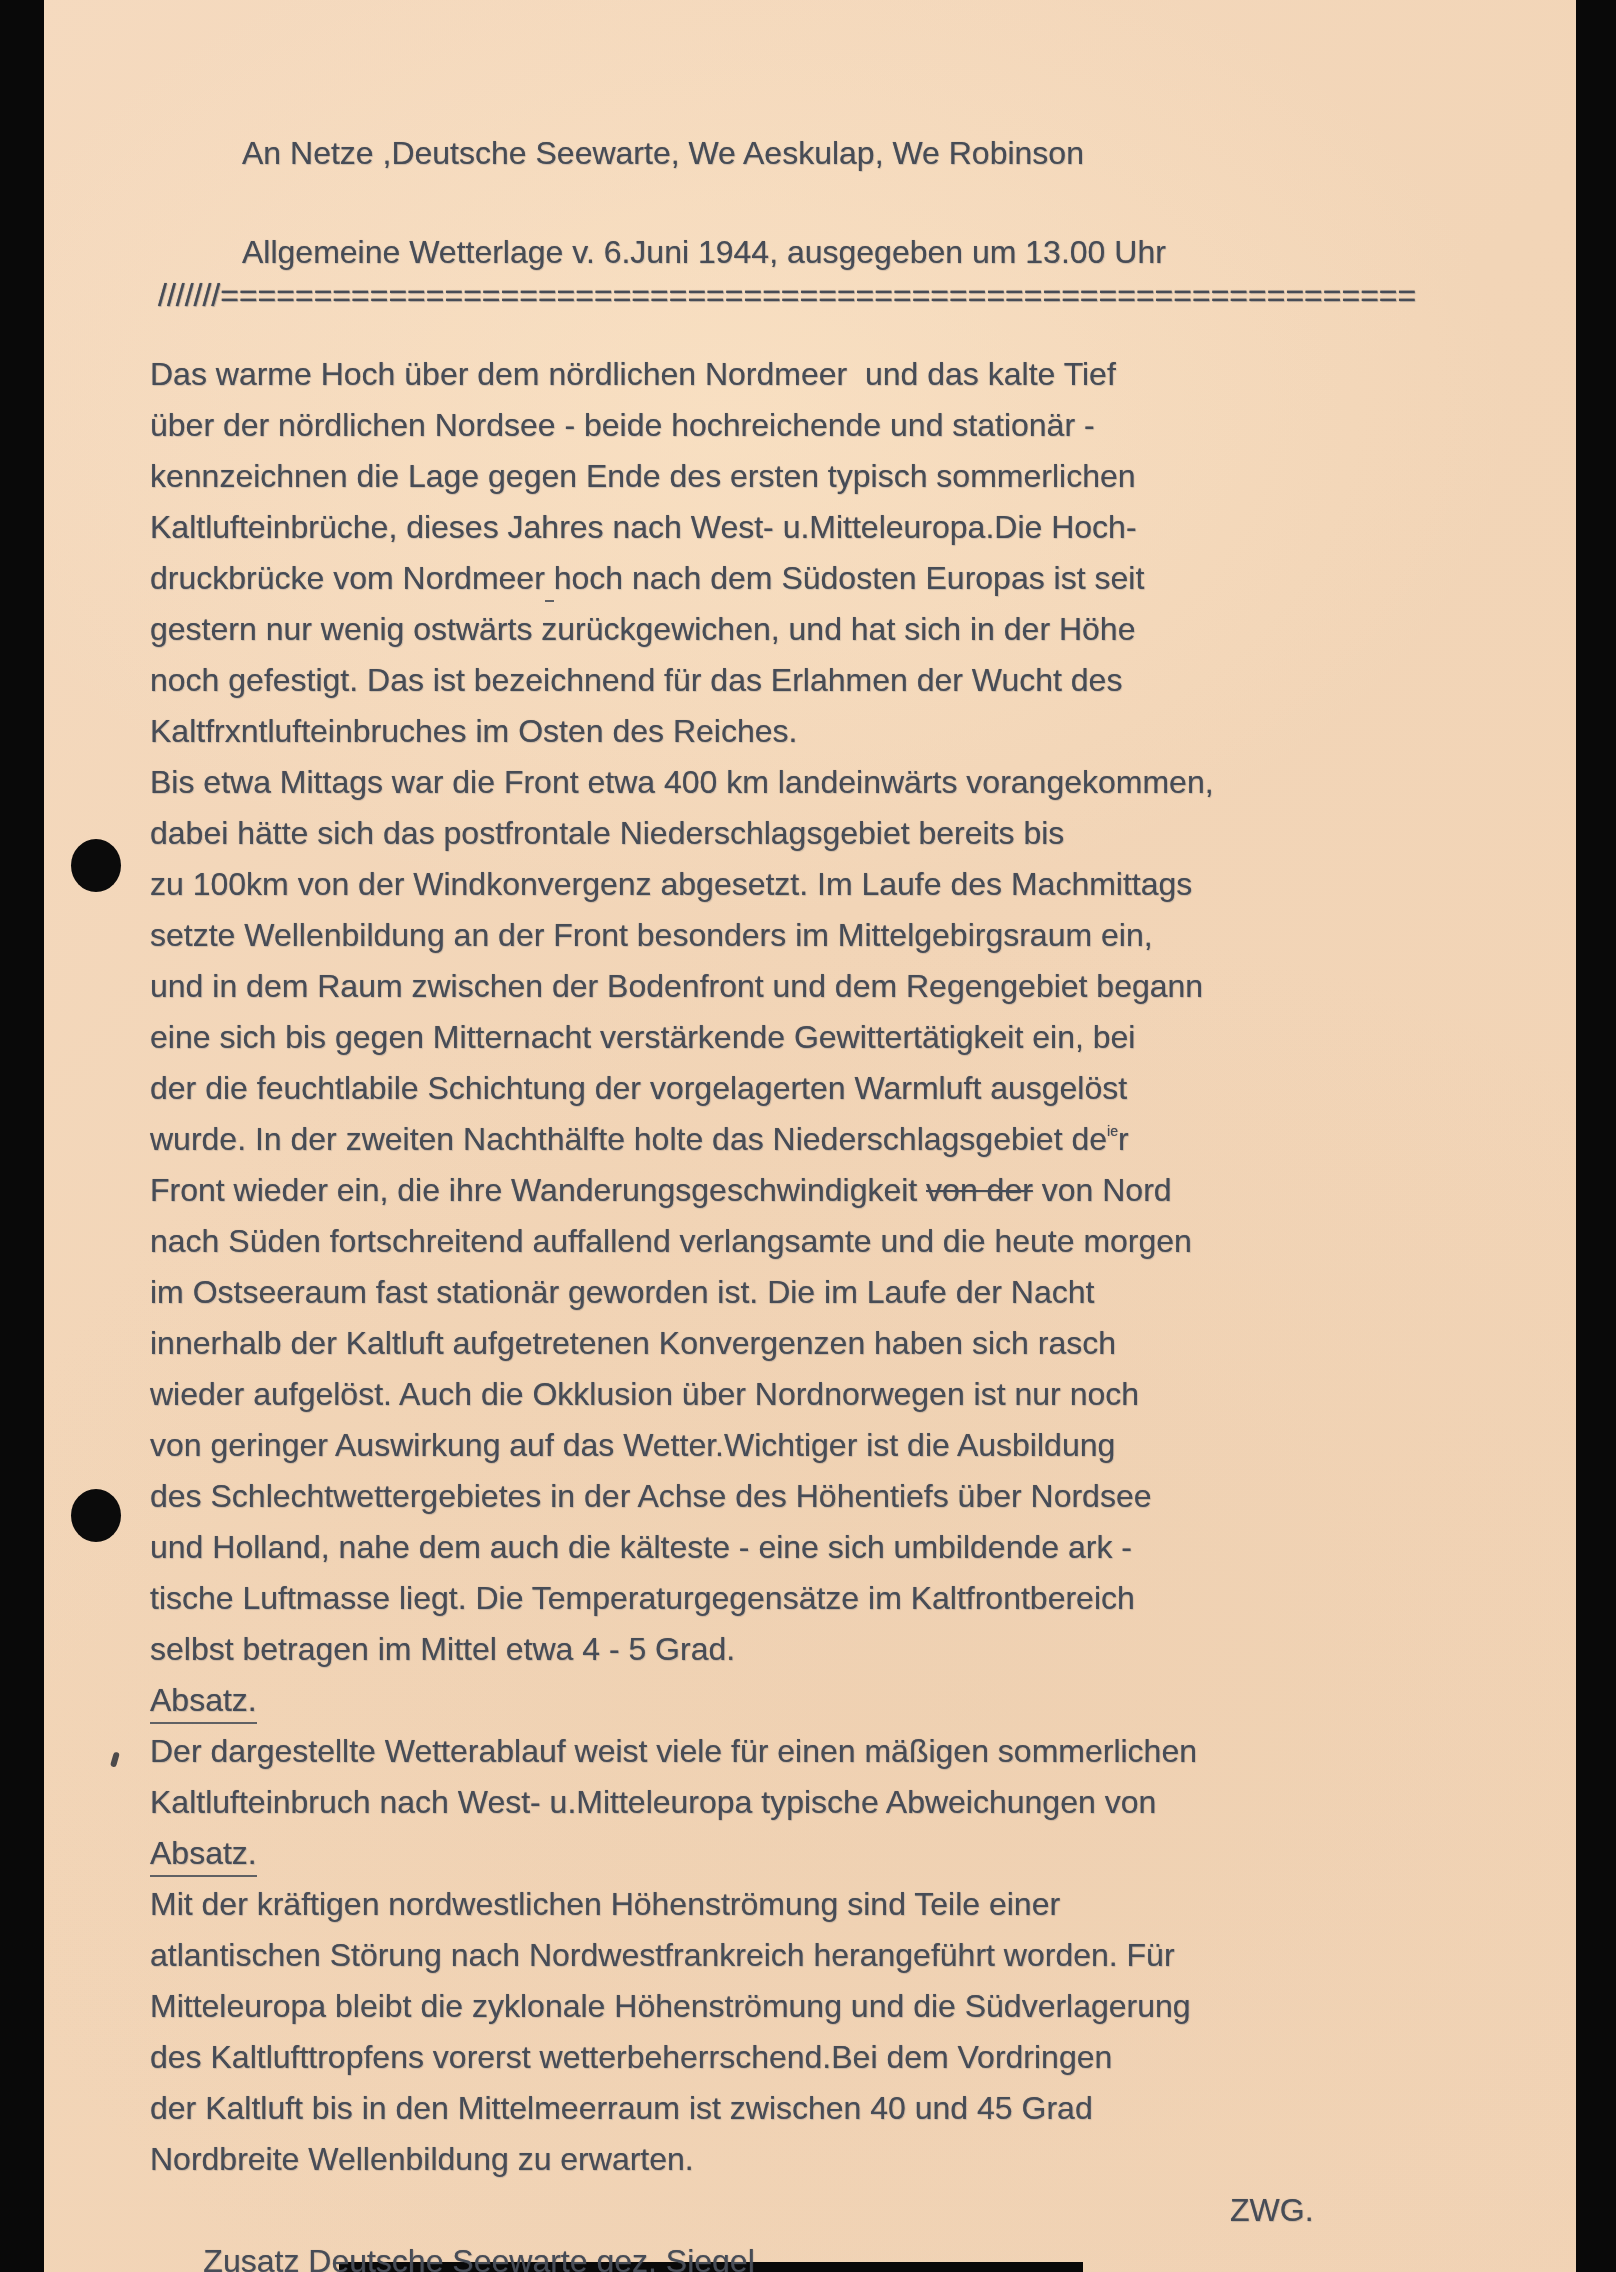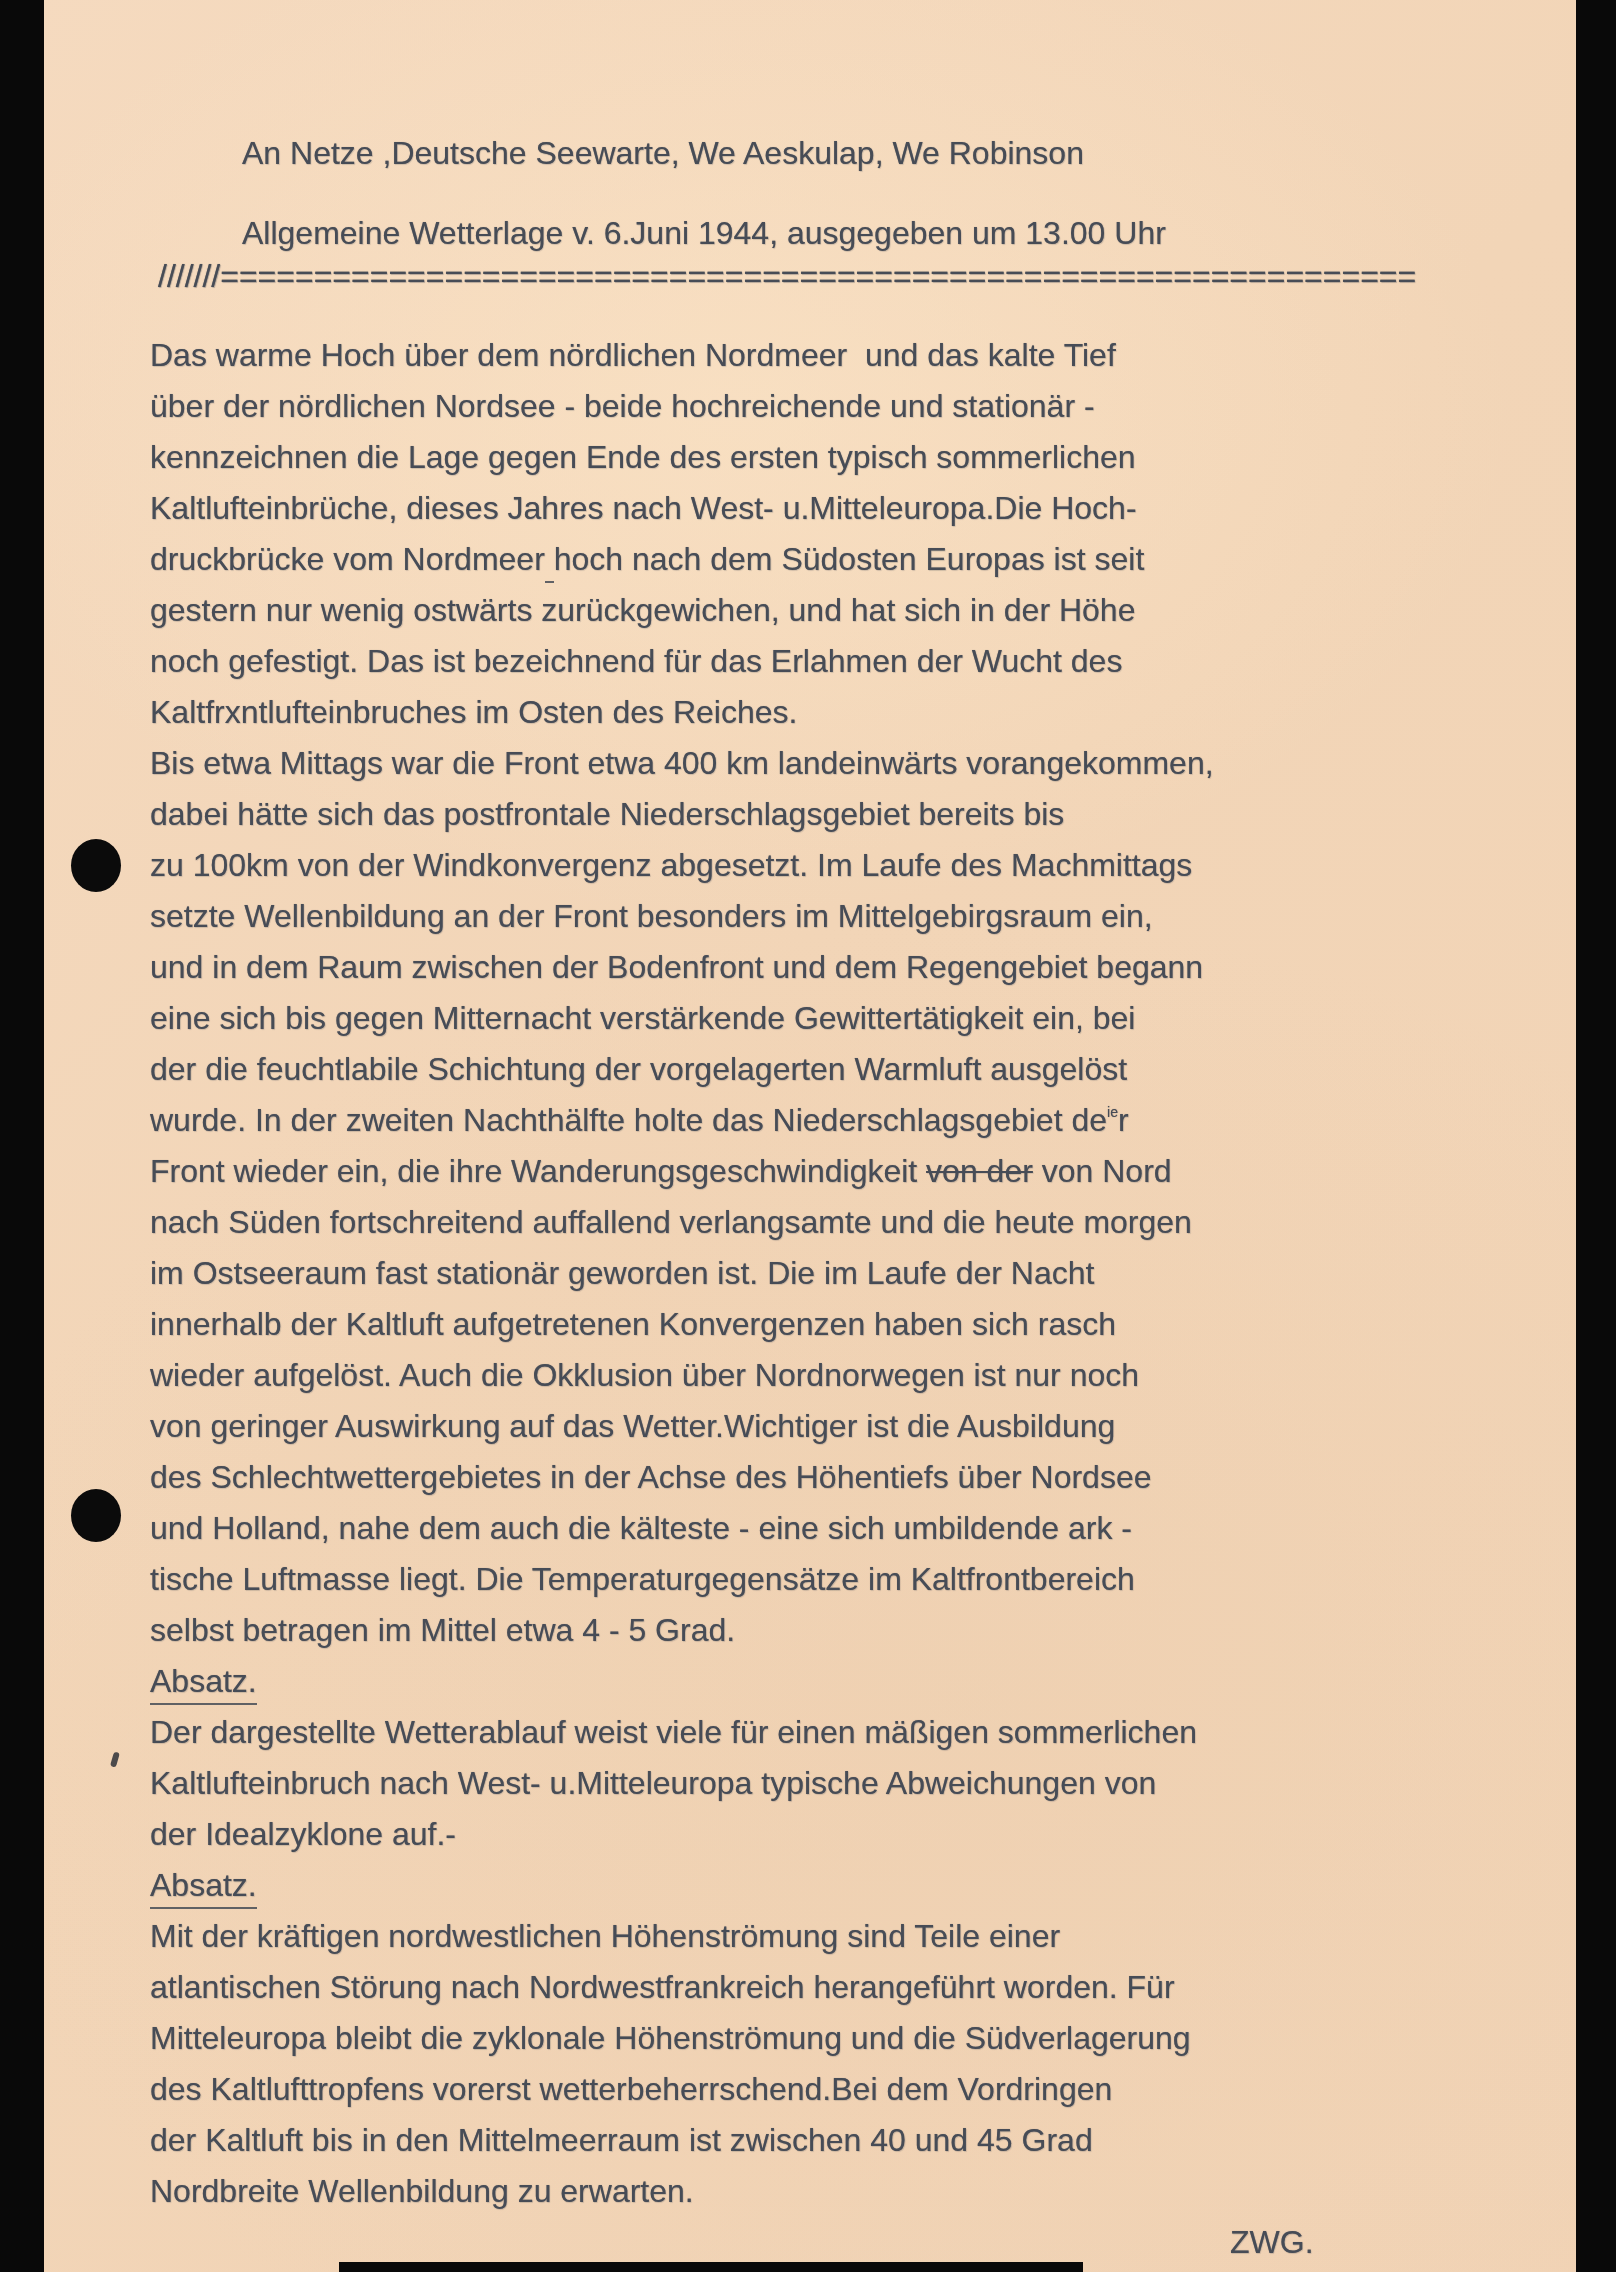--- a/index.html
+++ b/index.html
@@ -31,21 +31,21 @@
   }
   .content { position: absolute; left: 150px; top: 128px; right: 57px; }
   .line {
     white-space: pre;
     font-size: 32px;
     line-height: 51px;
     height: 51px;
     text-shadow: 0 0 0.8px rgba(71,76,86,0.55), 0.8px 0.8px 0.8px rgba(71,76,86,0.18);
   }
   .hdr-recipients { margin-left: 92px; }
-  .hdr-title { margin-left: 92px; margin-top: 29px; }
+  .hdr-title { margin-left: 92px; margin-top: 48px; }
   .divider { margin-left: 8px; margin-top: -8px; text-shadow: 0 0 0.8px rgba(71,76,86,0.8), 0.8px 0.8px 0.8px rgba(71,76,86,0.3); }
   .body-block { margin-top: 28px; }
   .seg-u { border-bottom: 2.4px solid rgba(71,76,86,0.85); padding-bottom: 4px; }
   .seg-strike { text-decoration: line-through; text-decoration-thickness: 2.4px; }
   .seg-sup { display: inline-block; font-size: 14px; transform: translateY(-14.5px); }
   .footer { position: relative; }
   .footer-right { position: absolute; left: 1080px; top: 0; }
 </style>
 </head>
 <body>
@@ -88,21 +88,20 @@
         <div class="line"><span>innerhalb der Kaltluft aufgetretenen Konvergenzen haben sich rasch</span></div>
         <div class="line"><span>wieder aufgelöst. Auch die Okklusion über Nordnorwegen ist nur noch</span></div>
         <div class="line"><span>von geringer Auswirkung auf das Wetter.Wichtiger ist die Ausbildung</span></div>
         <div class="line"><span>des Schlechtwettergebietes in der Achse des Höhentiefs über Nordsee</span></div>
         <div class="line"><span>und Holland, nahe dem auch die kälteste - eine sich umbildende ark -</span></div>
         <div class="line"><span>tische Luftmasse liegt. Die Temperaturgegensätze im Kaltfrontbereich</span></div>
         <div class="line"><span>selbst betragen im Mittel etwa 4 - 5 Grad.</span></div>
         <div class="line"><span class="seg-u">Absatz.</span></div>
         <div class="line"><span>Der dargestellte Wetterablauf weist viele für einen mäßigen sommerlichen</span></div>
         <div class="line"><span>Kaltlufteinbruch nach West- u.Mitteleuropa typische Abweichungen von</span></div>
-        <div class="line"><span>der Idealzyklone auf.-</span></div>
         <div class="line"><span class="seg-u">Absatz.</span></div>
         <div class="line"><span>Mit der kräftigen nordwestlichen Höhenströmung sind Teile einer</span></div>
         <div class="line"><span>atlantischen Störung nach Nordwestfrankreich herangeführt worden. Für</span></div>
         <div class="line"><span>Mitteleuropa bleibt die zyklonale Höhenströmung und die Südverlagerung</span></div>
         <div class="line"><span>des Kaltlufttropfens vorerst wetterbeherrschend.Bei dem Vordringen</span></div>
         <div class="line"><span>der Kaltluft bis in den Mittelmeerraum ist zwischen 40 und 45 Grad</span></div>
         <div class="line"><span>Nordbreite Wellenbildung zu erwarten.</span></div>
       </div>
 
     <div class="line footer">

